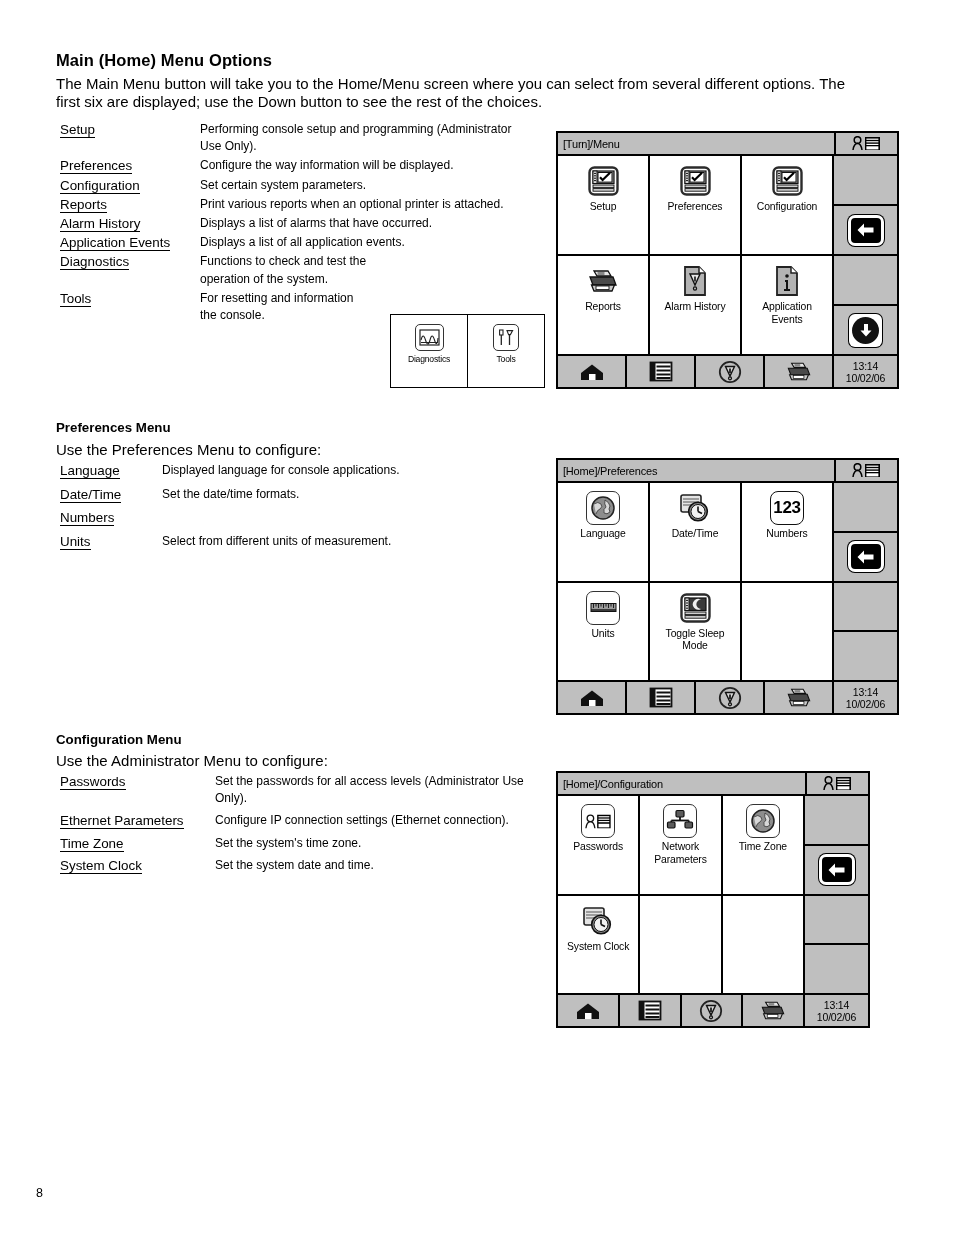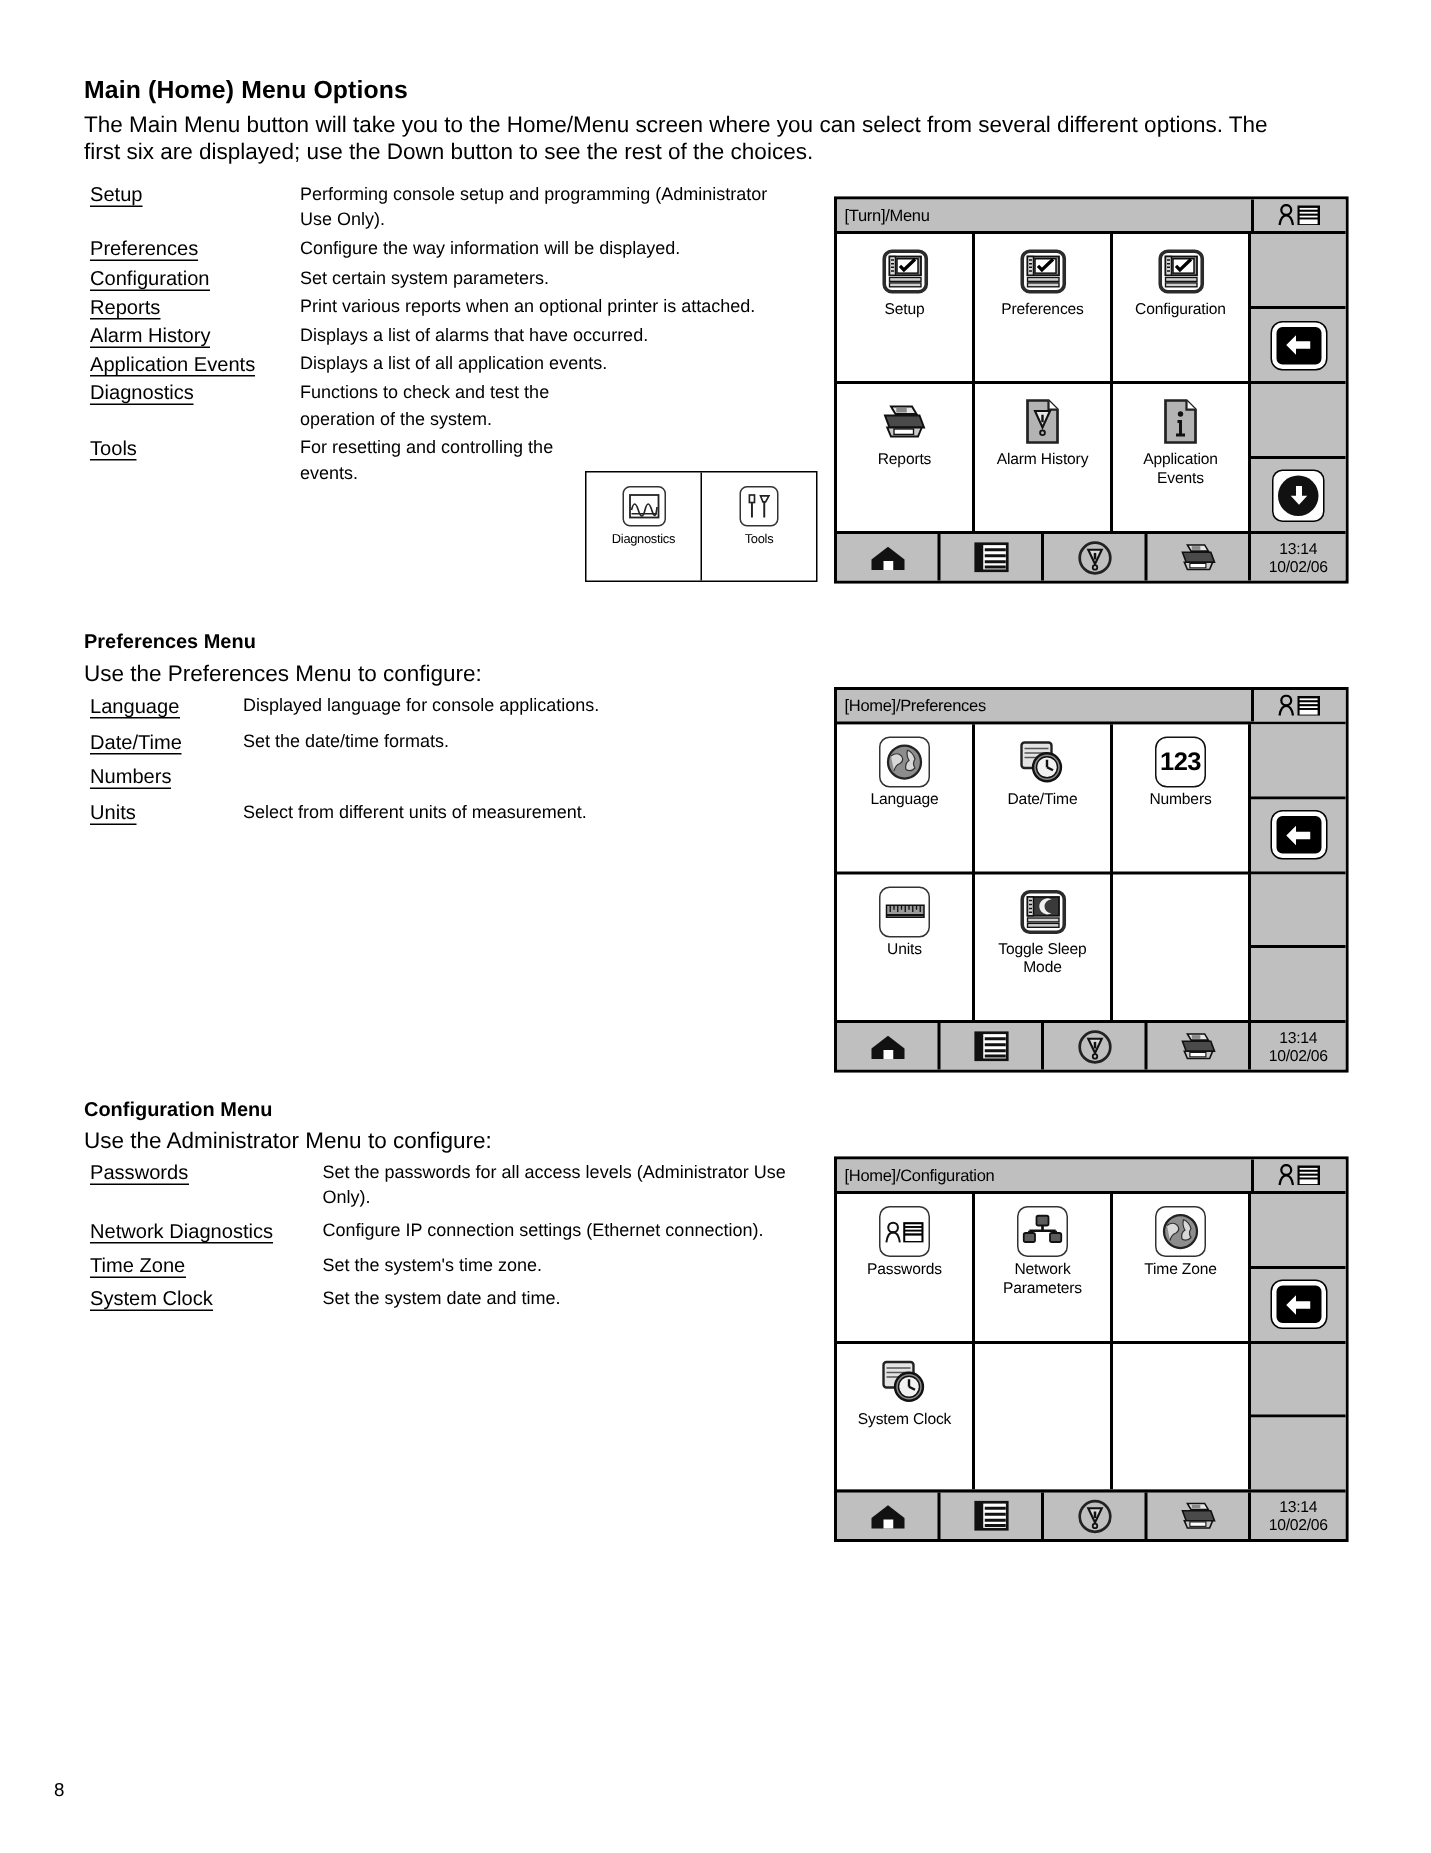--- a/index.html
+++ b/index.html
@@ -258,21 +258,21 @@
     <div class="defrow" style="margin-bottom:2px;">
       <div class="term" style="width:140px;"><span>Application Events</span></div>
       <div class="desc" style="width:330px;">Displays a list of all application events.</div>
     </div>
     <div class="defrow" style="margin-bottom:2px;">
       <div class="term" style="width:140px;"><span>Diagnostics</span></div>
       <div class="desc" style="width:170px;">Functions to check and test the operation of the system.</div>
     </div>
     <div class="defrow">
       <div class="term" style="width:140px;"><span>Tools</span></div>
-      <div class="desc" style="width:170px;">For resetting and controlling the events.</div>
+      <div class="desc" style="width:170px;">For resetting and information the console.</div>
     </div>
   </div>
 
   <div class="inset-box" style="left:390px; top:314px; width:155px; height:74px;">
     <div class="inset-cell">
       <div class="iconframe" style="width:29px;height:27px;border-radius:5px;border-width:1.4px;">
         <svg width="21" height="17" viewBox="0 0 21 17">
           <rect x="1" y="1" width="19" height="15" fill="#fff" stroke="#222" stroke-width="1.2"></rect>
           <path d="M2 11 Q4 3 6.5 11 T11 11 T15.5 11 T19 9" fill="none" stroke="#222" stroke-width="1.1"></path>
           <line x1="2" y1="13.5" x2="19" y2="13.5" stroke="#222" stroke-width="1"></line>
@@ -650,34 +650,34 @@
 
   <div class="h2" style="left:56px; top:732px;">Configuration Menu</div>
   <div class="para" style="left:56px; top:752px; width:480px;">Use the Administrator Menu to configure:</div>
 
   <div class="deflist" style="left:60px; top:773px; width:480px;">
     <div class="defrow" style="margin-bottom:5px;">
       <div class="term" style="width:155px;"><span>Passwords</span></div>
       <div class="desc" style="width:310px;">Set the passwords for all access levels (Administrator Use Only).</div>
     </div>
     <div class="defrow" style="margin-bottom:5px;">
-      <div class="term" style="width:155px;"><span>Network Diagnostics</span></div>
+      <div class="term" style="width:155px;"><span>Ethernet Parameters</span></div>
       <div class="desc" style="width:310px;">Configure IP connection settings (Ethernet connection).</div>
     </div>
     <div class="defrow" style="margin-bottom:5px;">
       <div class="term" style="width:155px;"><span>Time Zone</span></div>
       <div class="desc" style="width:310px;">Set the system's time zone.</div>
     </div>
     <div class="defrow">
       <div class="term" style="width:155px;"><span>System Clock</span></div>
       <div class="desc" style="width:310px;">Set the system date and time.</div>
     </div>
   </div>
 
-  <div class="console" style="left:556px; top:771px; width:343px; height:257px;">
+  <div class="console" style="left:556px; top:771px; width:314px; height:257px;">
     <div class="titlebar">
       <div class="titlebar-text">[Home]/Configuration</div>
       <div class="titlebar-icon">
         <svg width="30" height="15" viewBox="0 0 30 15">
           <circle cx="5.5" cy="4" r="3.3" fill="none" stroke="#000" stroke-width="1.5"></circle>
           <path d="M1 14 Q2 7.6 5.5 7.6 Q9 7.6 10 14" fill="none" stroke="#000" stroke-width="1.5"></path>
           <rect x="13" y="1" width="15" height="13" fill="#000"></rect>
           <rect x="14.4" y="2.6" width="12" height="1.2" fill="#fff"></rect>
           <rect x="14.4" y="5.2" width="12" height="1.2" fill="#fff"></rect>
           <rect x="14.4" y="7.8" width="12" height="1.2" fill="#fff"></rect>

